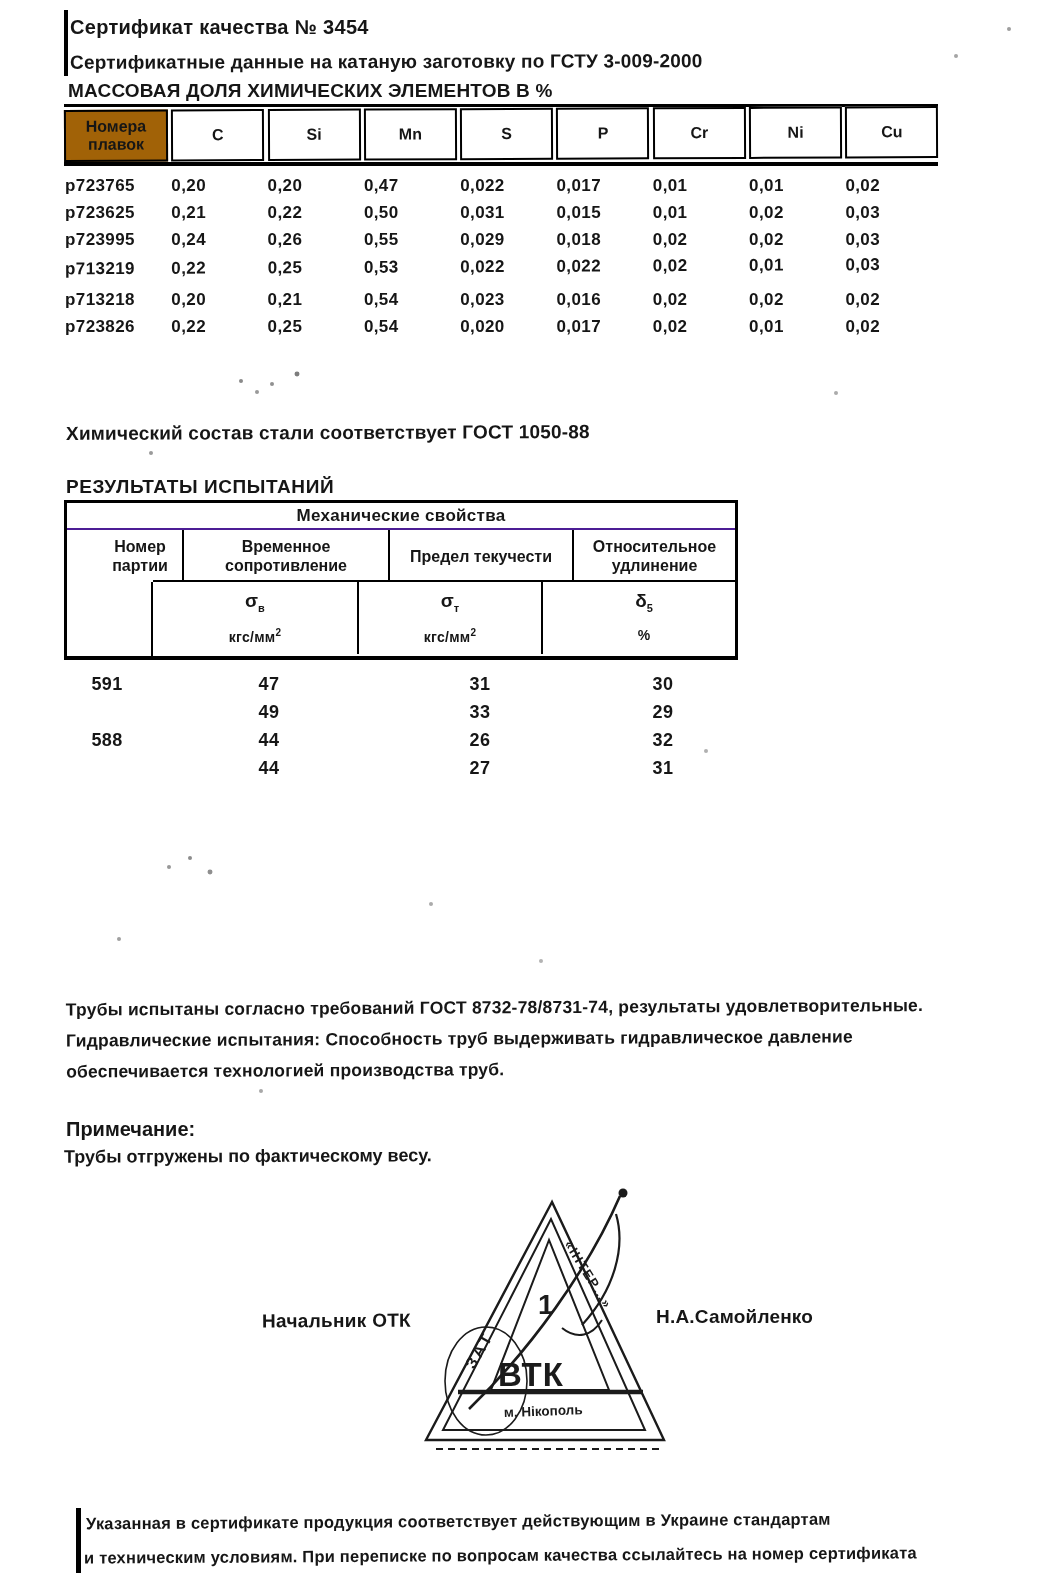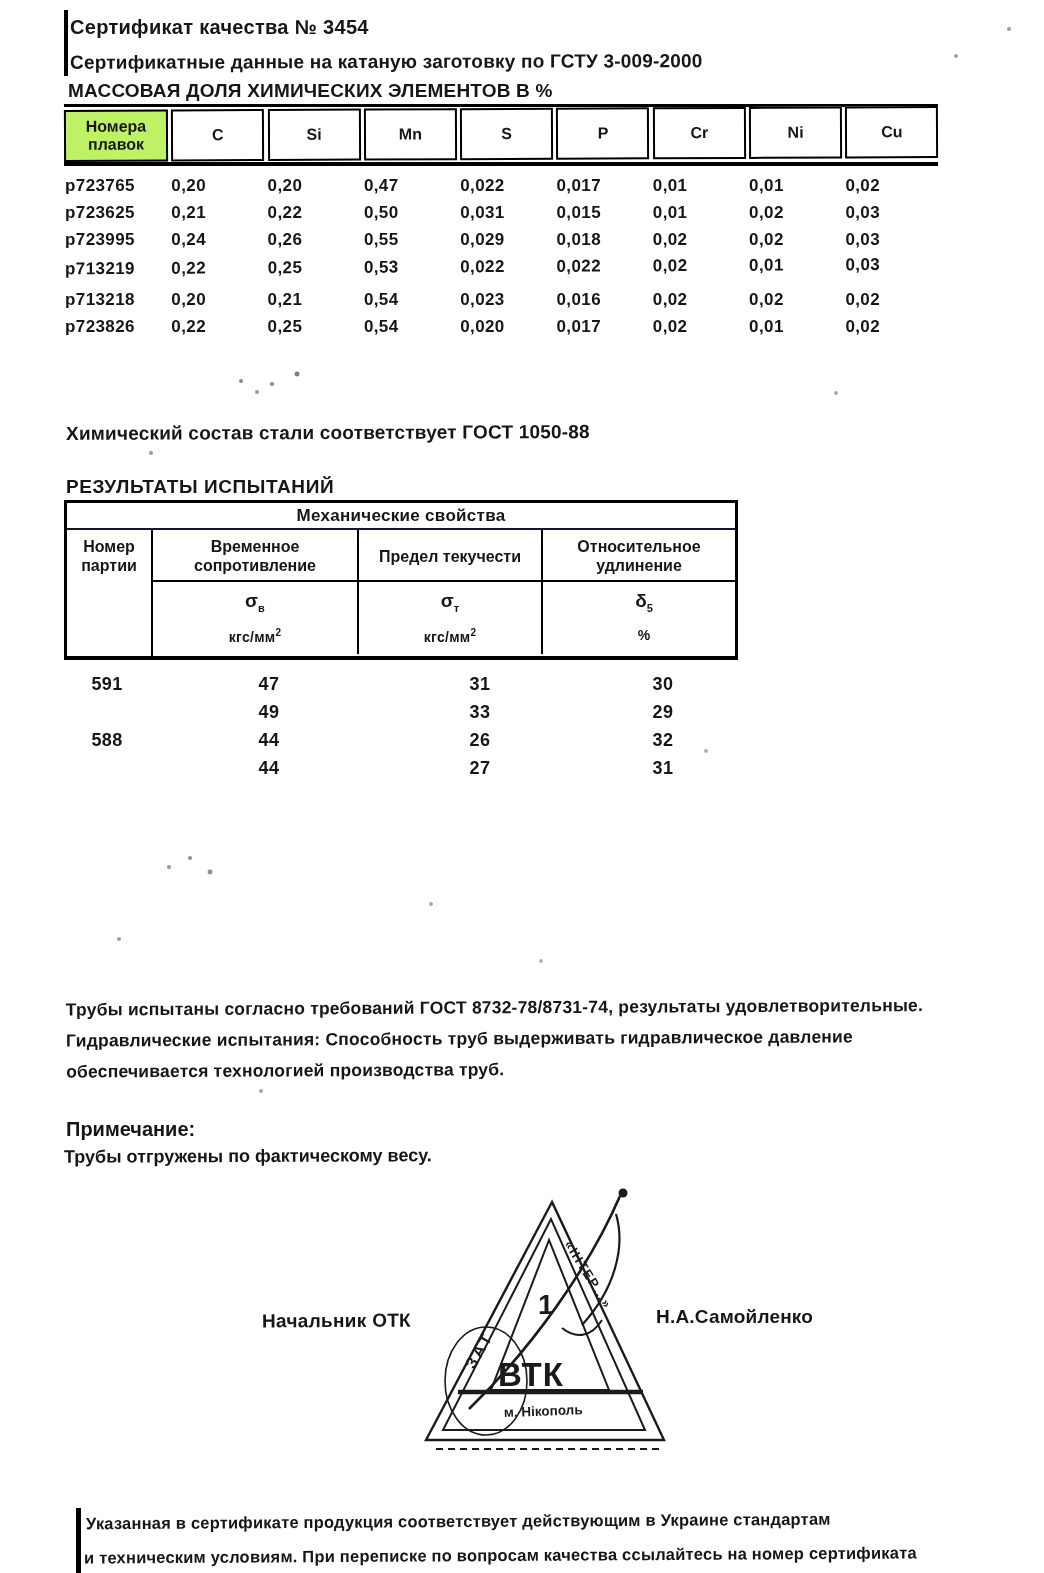--- a/index.html
+++ b/index.html
@@ -22,42 +22,42 @@
   .chem { left:64px; top:104px; width:874px; }
   .chem .rule-top { height:3px; background:#000; width:874px; }
   .chem .hdr {
     display:grid; grid-template-columns:104px repeat(8, 93px); column-gap:3.3px;
     margin-top:1px; transform:rotate(-.25deg);
   }
   .chem .hdr .cell {
     border:2px solid #000; height:52px; display:flex; align-items:center; justify-content:center;
     font-size:16px; text-align:center; line-height:18px; background:#fff;
   }
-  .chem .hdr .cell.heat-h { background:#bef264; }
+  .chem .hdr .cell.heat-h { background:#a16207; }
   .chem .rule-bot { height:4px; background:#000; margin-top:2px; }
   .chem .body { margin-top:6px; }
   .chem .row {
     display:grid; grid-template-columns:104px repeat(8, 93px); column-gap:3.3px;
     height:27px; align-items:center; font-size:17px; letter-spacing:.4px;
   }
   .chem .row .heat { text-align:left; padding-left:1px; }
   .chem .row span { text-align:left; }
   .chem .row.r3 { transform:rotate(-.3deg); }
   .chem .row.r4 { margin-top:6px; }
 
   .conformity { left:66px; top:422px; font-size:19px; letter-spacing:.2px; transform:rotate(-.2deg); }
   .results-h  { left:66px; top:476px; font-size:19px; letter-spacing:.6px; }
 
   
   .mech {
     left:64px; top:500px; width:674px;
     border:3px solid #000; border-bottom:4px solid #000;
   }
-  .mech .group { height:27px; border-bottom:2px solid #0f172a; display:flex; align-items:center; justify-content:center; font-size:17px; letter-spacing:.3px; }
-  .mech .cols  { display:grid; grid-template-columns:86px 206px 184px 1fr; }
+  .mech .group { height:27px; border-bottom:2px solid #4c1d95; display:flex; align-items:center; justify-content:center; font-size:17px; letter-spacing:.3px; }
+  .mech .cols  { display:grid; grid-template-columns:86px 206px 184px 1fr;padding-left:31px; }
   .mech .cols .c { border-right:2px solid #000; height:52px; display:flex; align-items:center; justify-content:center; text-align:center; font-size:16px; line-height:19px; padding:0 8px; }
   .mech .cols .c:last-child { border-right:none; }
   .mech .syms  { display:grid; grid-template-columns:86px 206px 184px 1fr; }
   .mech .syms .c { border-right:2px solid #000; height:74px; text-align:center; font-size:19px; padding-top:8px; }
   .mech .syms .c:last-child { border-right:none;padding-left:10px; }
   .mech .syms .c.blank { border-top:none; }
   .mech .syms .c.topline { border-top:2px solid #000; margin-top:-2px; }
   .mech .unit { display:block; margin-top:13px; font-size:14px; letter-spacing:.3px; }
   sub { font-size:11px; } sup { font-size:10px; }
 

